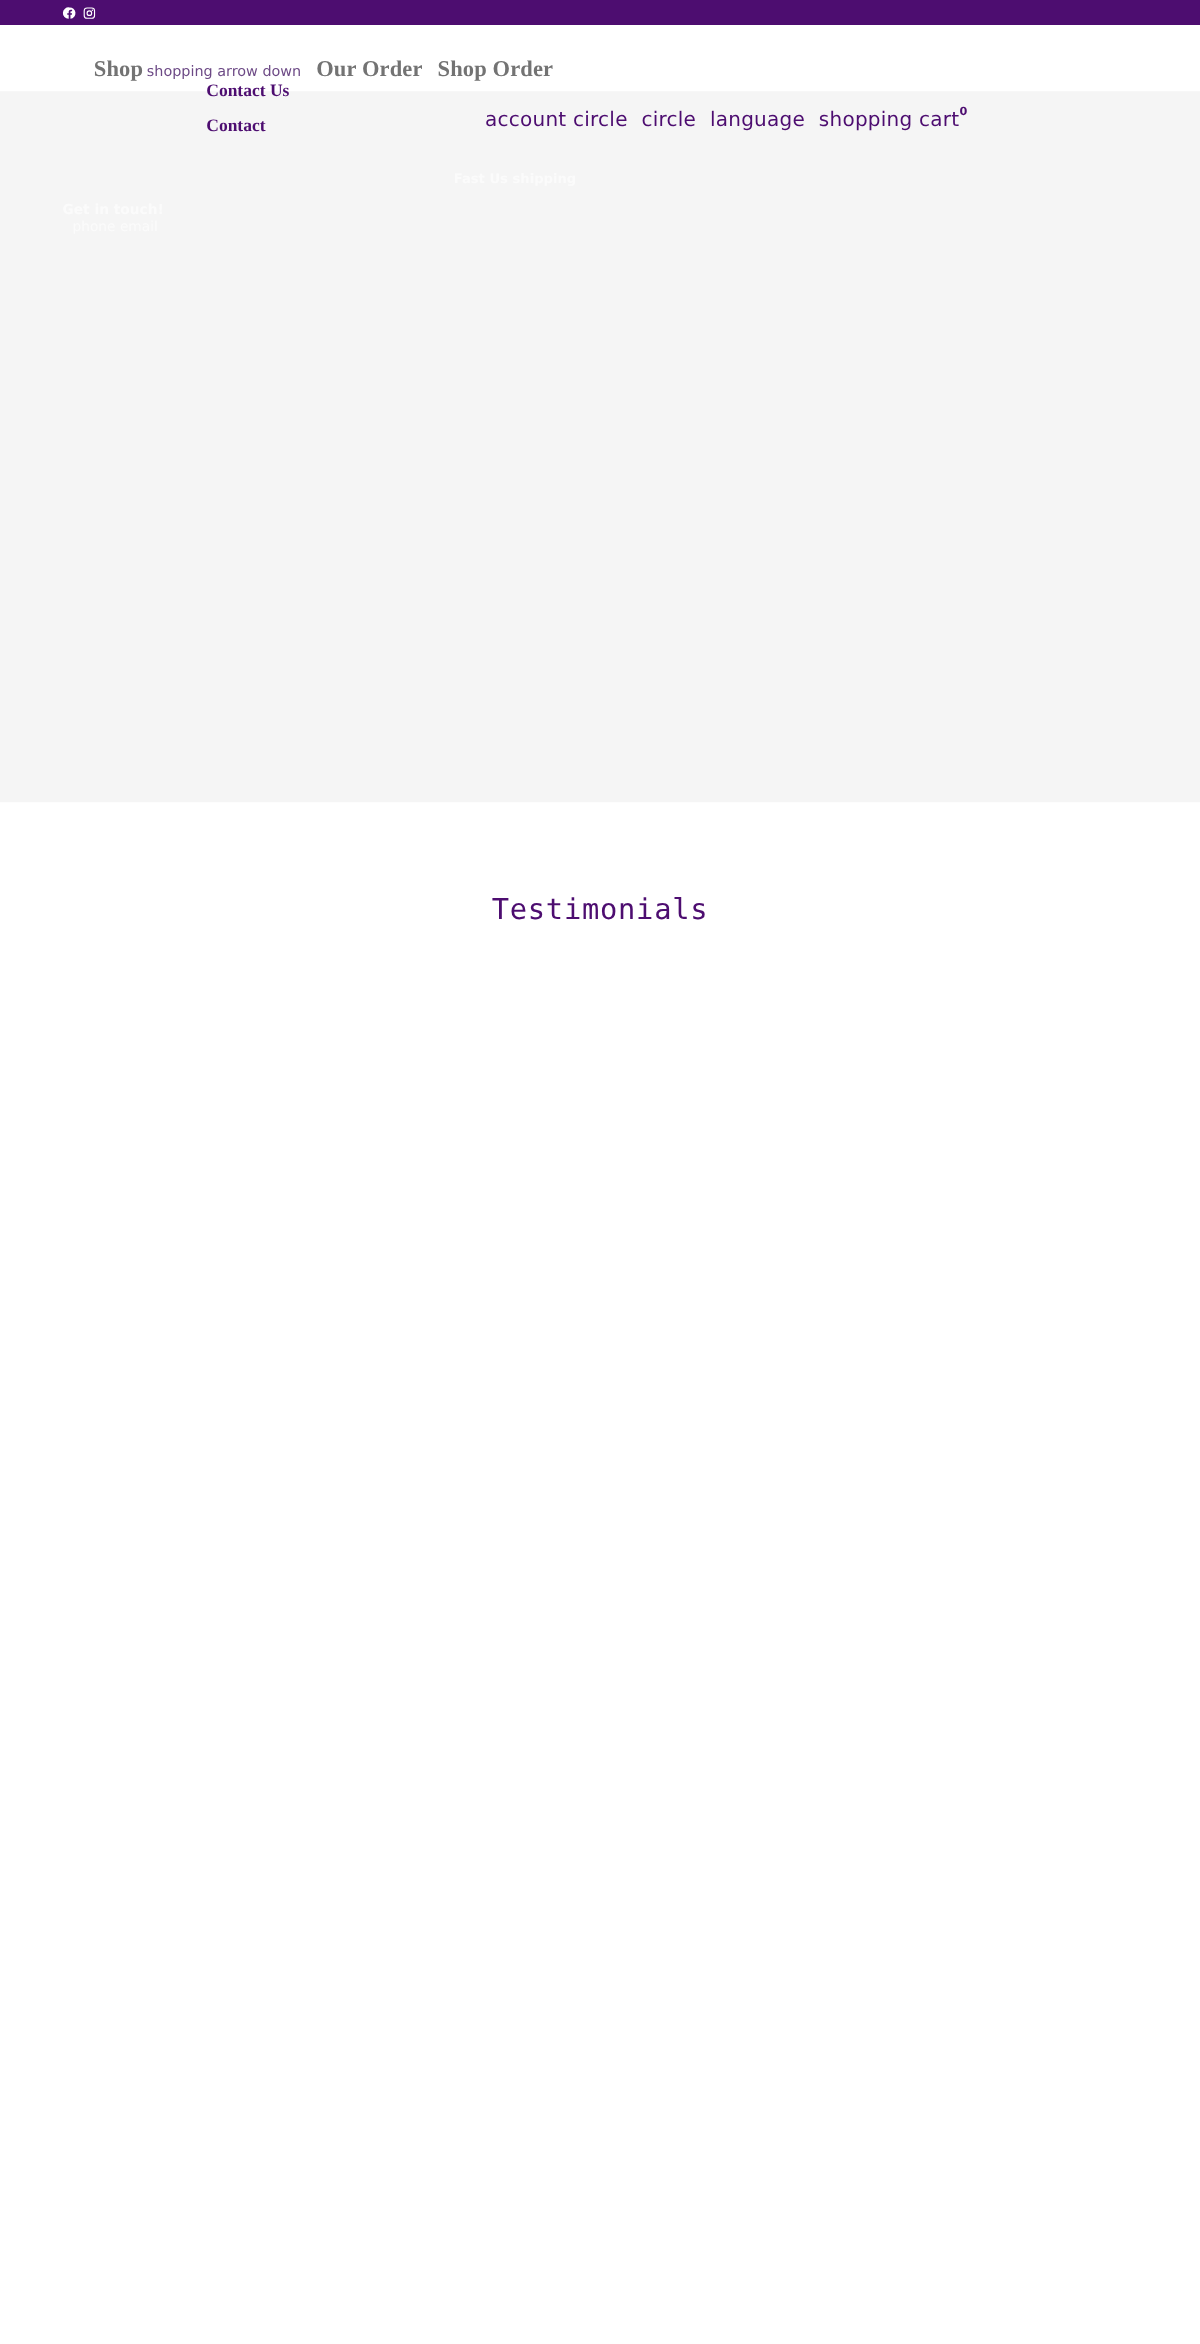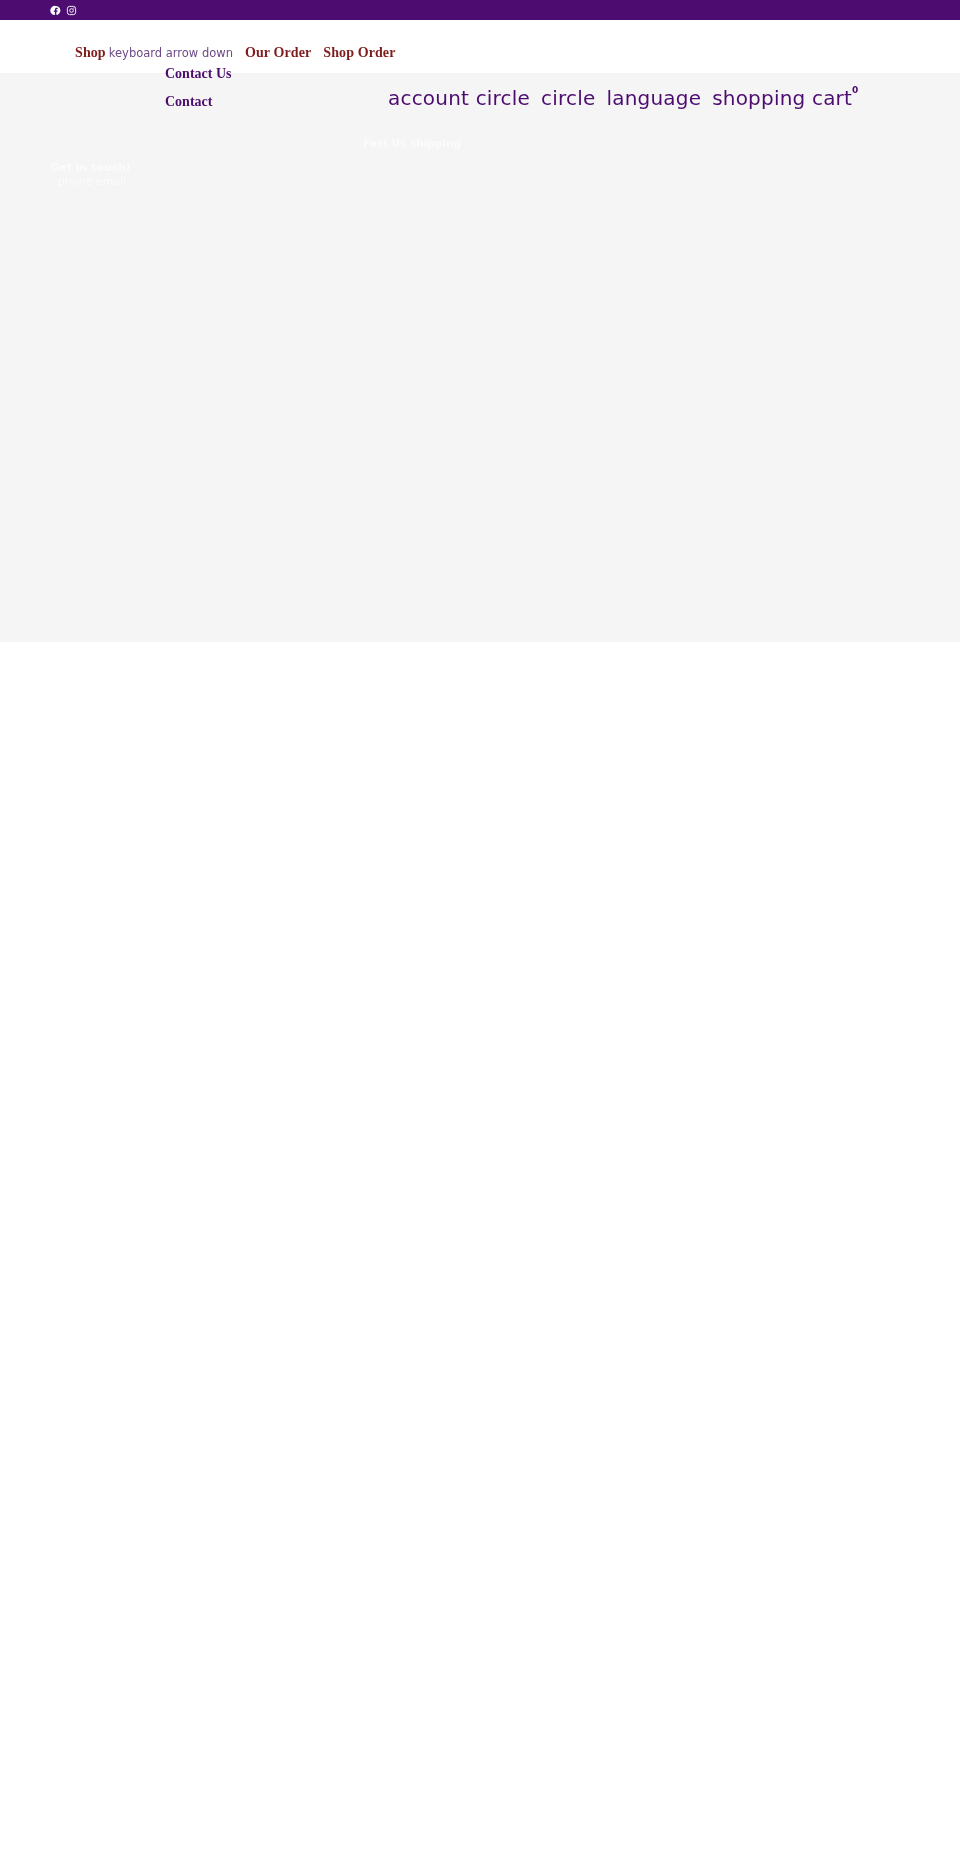--- a/index.html
+++ b/index.html
@@ -56,23 +56,23 @@
     left: 75px;
     top: 46px;
     display: flex;
     align-items: baseline;
     gap: 12px;
     white-space: nowrap;
     z-index: 6;
   }
   .nav-primary .nav-item {
     font-family: "Liberation Serif", serif;
-    font-size: 14px;
-    font-weight: bold;
-    color: #7f1d1d;
+    font-size: 18px;
+    font-weight: bold;
+    color: #737373;
     letter-spacing: 0.1px;
     line-height: 1;
     text-decoration: none;
   }
   .nav-primary .shop-group {
     display: inline-flex;
     align-items: baseline;
     gap: 3px;
   }
   .nav-primary .material-label {
@@ -144,21 +144,21 @@
     left: 388px;
     top: 88px;
     display: flex;
     align-items: flex-start;
     gap: 11px;
     white-space: nowrap;
     z-index: 7;
   }
   .utility-row .util-item {
     font-family: "DejaVu Sans", sans-serif;
-    font-size: 20px;
+    font-size: 16px;
     font-weight: normal;
     color: #4d0d70;
     line-height: 1;
     letter-spacing: 0.2px;
     text-decoration: none;
   }
   .utility-row .cart-wrap {
     position: relative;
     display: inline-flex;
     align-items: flex-start;
@@ -230,21 +230,21 @@
   <div class="ghost-text ghost-contact">
     <span>Get in touch!</span>
     <span class="line2">phone  email</span>
   </div>
   <div class="ghost-text ghost-shipping">Fast Us shipping</div>
 </div>
 
 <nav class="nav-primary">
   <span class="shop-group">
     <a class="nav-item" href="#">Shop</a>
-    <span class="material-label">keyboard arrow down</span>
+    <span class="material-label">shopping arrow down</span>
   </span>
   <a class="nav-item" href="#">Our Order</a>
   <a class="nav-item" href="#">Shop Order</a>
 </nav>
 
 <nav class="nav-secondary">
   <a class="nav-item" href="#">Contact Us</a>
   <a class="nav-item" href="#">Contact</a>
 </nav>
 
@@ -252,14 +252,15 @@
   <a class="util-item" href="#">account circle</a>
   <a class="util-item" href="#">circle</a>
   <a class="util-item" href="#">language</a>
   <span class="cart-wrap">
     <a class="util-item" href="#">shopping cart</a>
     <span class="cart-count">0</span>
   </span>
 </div>
 
 <section class="testimonials">
+  <h2 class="testimonials-title">Testimonials</h2>
   <div class="testimonials-body"></div>
 </section>
 
 </body></html>

